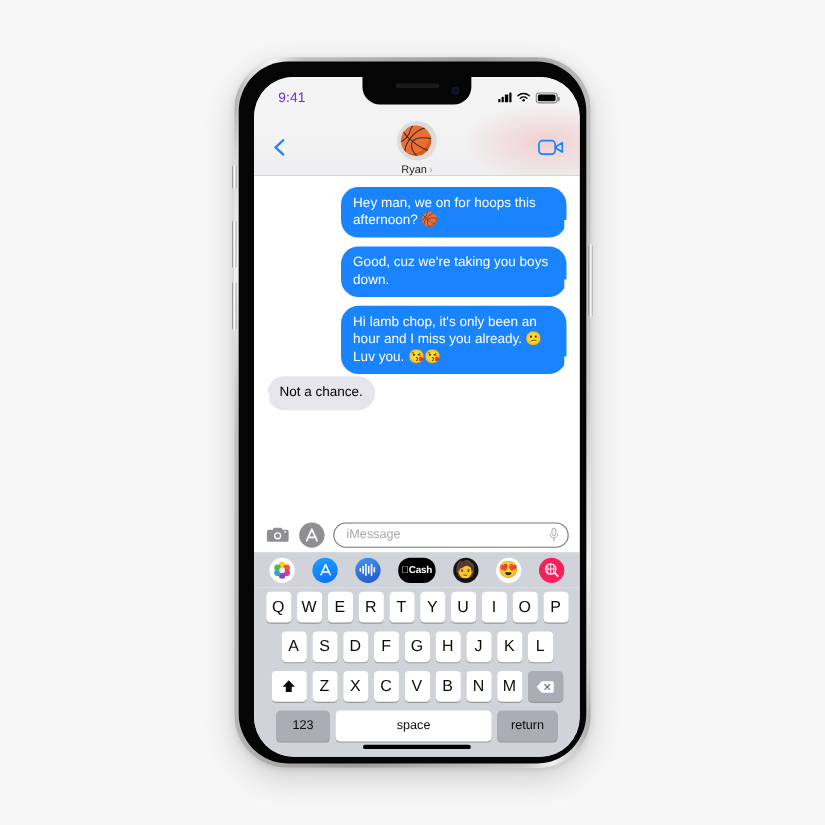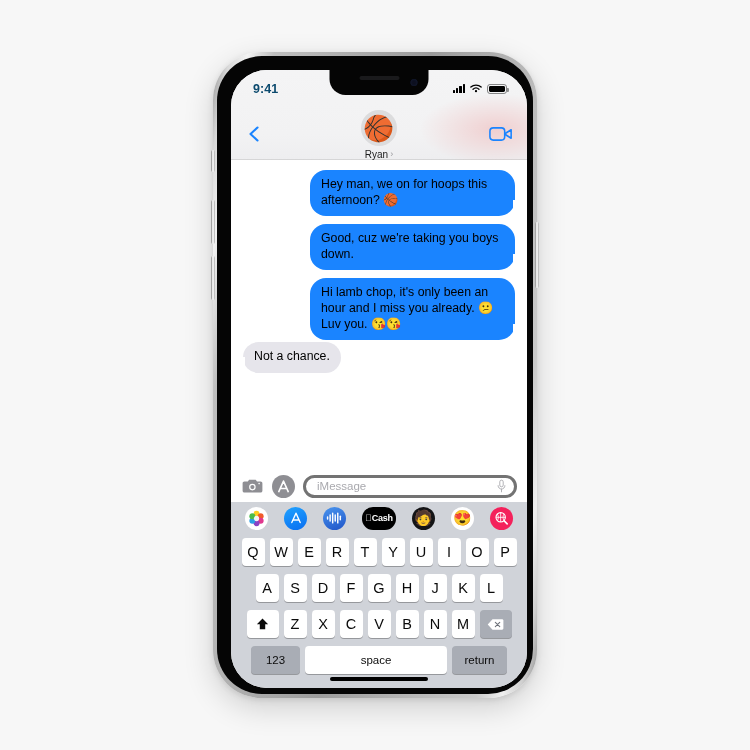--- a/index.html
+++ b/index.html
@@ -93,22 +93,22 @@
     height: 30px;
     z-index: 30;
     display: flex;
     align-items: center;
     justify-content: space-between;
     padding: 7px 20px 0 22px;
     pointer-events: none;
   }
   #status-time {
     font-size: 12.5px;
-    font-weight: bold;
-    color: #0c4a6e;
+    font-weight: normal;
+    color: #6d28d9;
     letter-spacing: .1px;
   }
   #status-icons { display: flex; align-items: center; gap: 4px; }
 
   .signal-bars { display: flex; align-items: flex-end; gap: 1.2px; height: 9px; }
   .signal-bars i { display: block; width: 2.2px; background: #000; border-radius: .6px; }
   .signal-bars i:nth-child(1) { height: 3.5px; }
   .signal-bars i:nth-child(2) { height: 5.5px; }
   .signal-bars i:nth-child(3) { height: 7.3px; }
   .signal-bars i:nth-child(4) { height: 9px; }
@@ -204,21 +204,21 @@
 
   .bubble {
     position: relative;
     max-width: 205px;
     padding: 7px 11px 8px 11px;
     font-size: 12.3px;
     line-height: 15.6px;
     border-radius: 16px;
     word-wrap: break-word;
   }
-  .bubble.out { background: #1a84ff; color: #000000; }
+  .bubble.out { background: #1a84ff; color: #ffffff; }
   .bubble.in  { background: #e6e5eb; color: #000; }
 
   
   .bubble.out::after {
     content: "";
     position: absolute;
     right: -5px; bottom: 0;
     width: 14px; height: 16px;
     background: #1a84ff;
     border-bottom-left-radius: 14px;
@@ -278,21 +278,21 @@
     display: flex;
     align-items: center;
     justify-content: center;
     flex: 0 0 auto;
     cursor: pointer;
   }
   #camera-btn { background: transparent; }
   #imessage-field {
     flex: 1 1 auto;
     height: 23px;
-    border: 3px solid #737373;
+    border: 1px solid #737373;
     border-radius: 12px;
     display: flex;
     align-items: center;
     padding: 0 8px 0 11px;
     justify-content: space-between;
     background: #fff;
     cursor: text;
   }
   #imessage-placeholder { font-size: 11.5px; color: #a9a9ae; }
 

